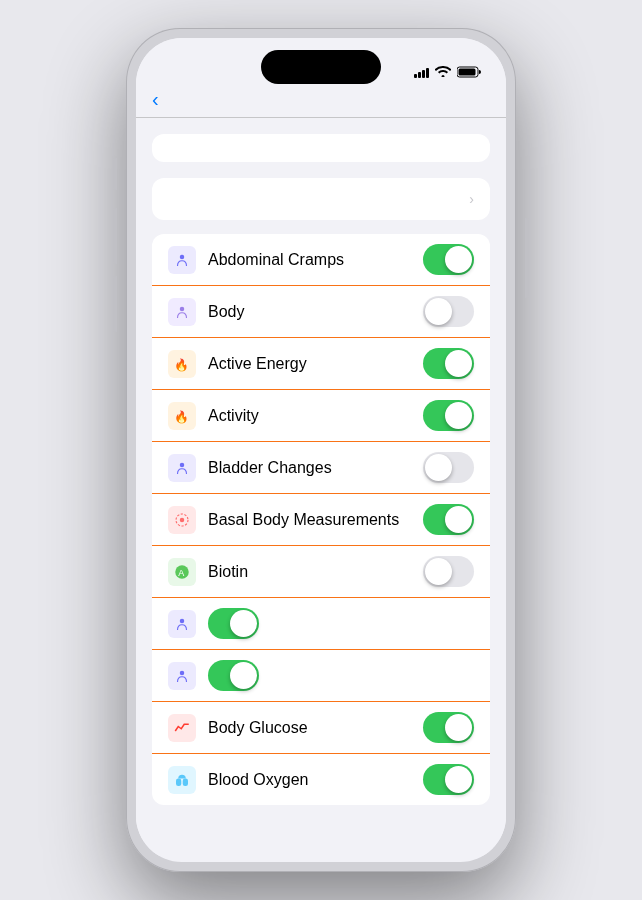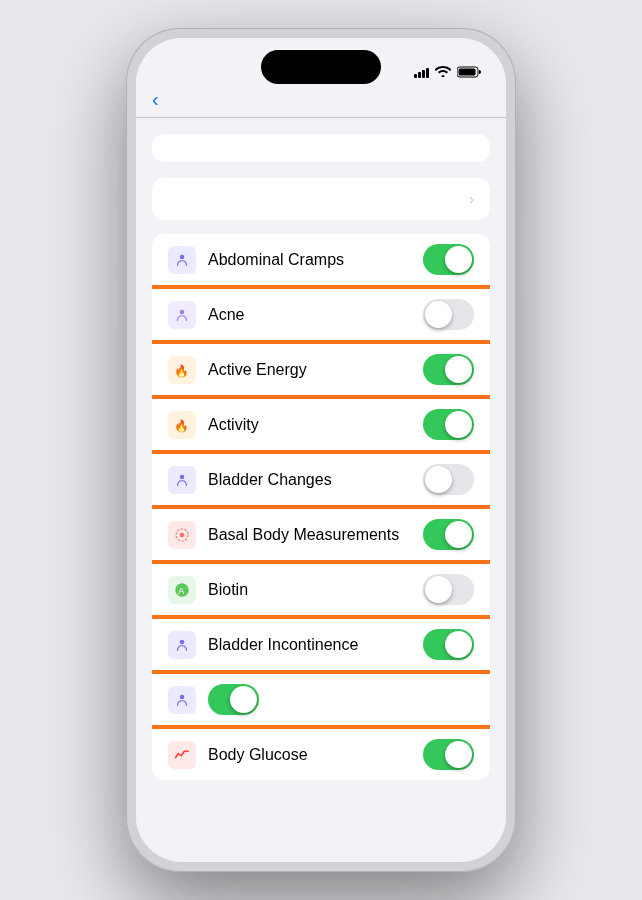--- a/index.html
+++ b/index.html
@@ -180,21 +180,21 @@
     .list-section {
       background: #fff;
       margin: 0 16px;
       border-radius: 12px;
       overflow: hidden;
     }
     .list-item {
       display: flex;
       align-items: center;
       padding: 10px 16px;
-      border-bottom: 4px solid #f97316;
+      border-bottom: 1px solid #f97316;
       min-height: 48px;
     }
     .list-item:last-child {
       border-bottom: none;
     }
     .list-item-icon {
       width: 28px;
       height: 28px;
       border-radius: 6px;
       display: flex;
@@ -334,21 +334,21 @@
         <div class="toggle-knob"></div>
       </div>
     </div>
           <div class="list-item">
       <div class="list-item-icon" style="background:#f0ebff;">
         <svg viewBox="0 0 24 24" width="18" height="18">
                 <circle cx="12" cy="8" r="3" fill="#9b7fe8"></circle>
                 <path d="M6 20c0-4 2-7 6-7s6 3 6 7" stroke="#9b7fe8" stroke-width="1.5" fill="none"></path>
               </svg>
       </div>
-      <span class="list-item-label">Acne</span>
+      <span class="list-item-label">Body</span>
       <div class="toggle off">
         <div class="toggle-knob"></div>
       </div>
     </div>
           <div class="list-item">
       <div class="list-item-icon" style="background:#fff3e0;">
         <svg viewBox="0 0 24 24" width="18" height="18">
                 <text x="2" y="18" font-size="16">🔥</text>
               </svg>
       </div>
@@ -404,21 +404,20 @@
         <div class="toggle-knob"></div>
       </div>
     </div>
           <div class="list-item">
       <div class="list-item-icon" style="background:#eceafe;">
         <svg viewBox="0 0 24 24" width="18" height="18">
                 <circle cx="12" cy="8" r="3" fill="#6e6ef7"></circle>
                 <path d="M6 20c0-4 2-7 6-7s6 3 6 7" stroke="#6e6ef7" stroke-width="1.5" fill="none"></path>
               </svg>
       </div>
-      <span class="list-item-label">Bladder Incontinence</span>
       <div class="toggle on">
         <div class="toggle-knob"></div>
       </div>
     </div>
           <div class="list-item">
       <div class="list-item-icon" style="background:#eceafe;">
         <svg viewBox="0 0 24 24" width="18" height="18">
                 <circle cx="12" cy="8" r="3" fill="#6e6ef7"></circle>
                 <path d="M6 20c0-4 2-7 6-7s6 3 6 7" stroke="#6e6ef7" stroke-width="1.5" fill="none"></path>
               </svg>
@@ -431,17 +430,30 @@
       <div class="list-item-icon" style="background:#ffe8e8;">
         <svg viewBox="0 0 24 24" width="18" height="18">
                 <polyline points="3,16 7,10 11,13 15,7 21,7" stroke="#ff3b30" stroke-width="2" fill="none"></polyline>
               </svg>
       </div>
       <span class="list-item-label">Body Glucose</span>
       <div class="toggle on">
         <div class="toggle-knob"></div>
       </div>
     </div>
+          <div class="list-item">
+      <div class="list-item-icon" style="background:#e0f6ff;">
+        <svg viewBox="0 0 24 24" width="18" height="18">
+                <rect x="4" y="10" width="7" height="10" rx="3" fill="#5ac8fa"></rect>
+                <rect x="13" y="10" width="7" height="10" rx="3" fill="#5ac8fa"></rect>
+                <path d="M7 10 Q7 5 12 5 Q17 5 17 10" fill="#5ac8fa"></path>
+              </svg>
+      </div>
+      <span class="list-item-label">Blood Oxygen</span>
+      <div class="toggle on">
+        <div class="toggle-knob"></div>
+      </div>
+    </div>
         </div>
 
     </div>
   </div>
 </div>
 
 </body></html>

